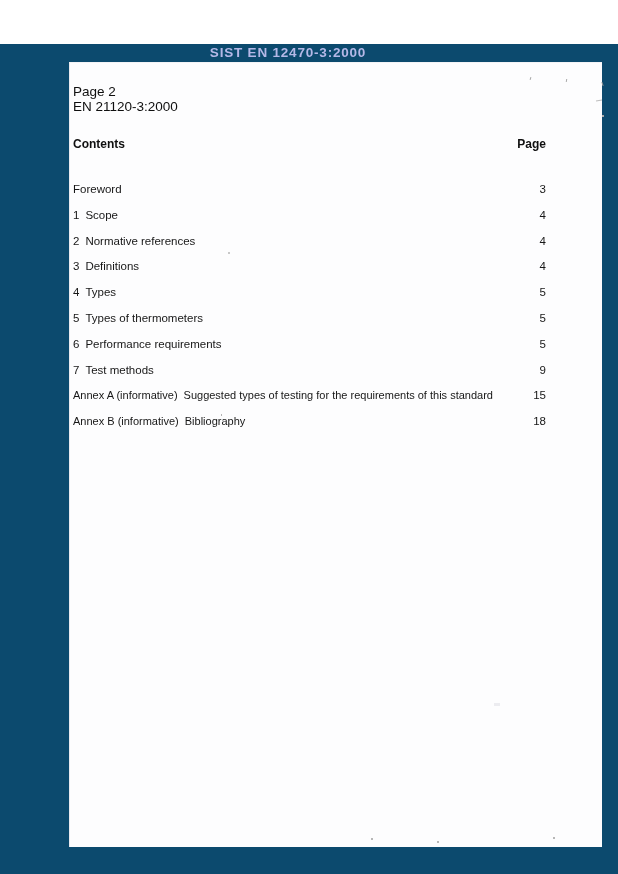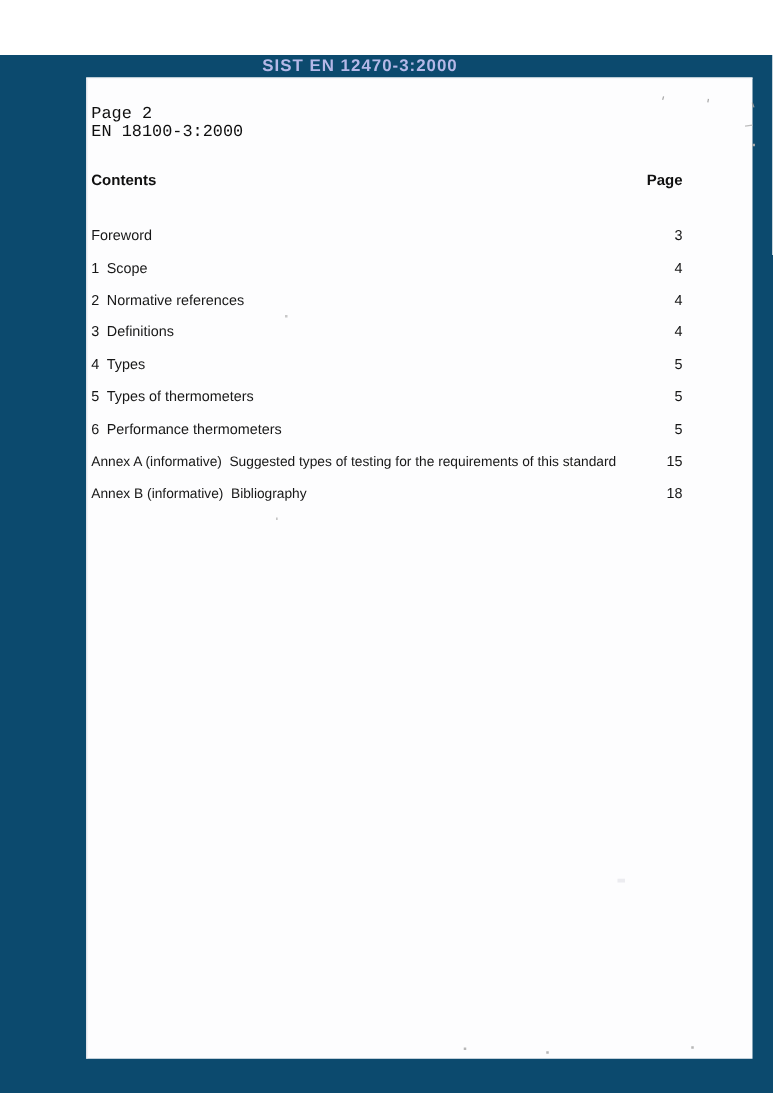--- a/index.html
+++ b/index.html
@@ -13,21 +13,21 @@
     transform:translateX(-21px);
     font-weight:bold;font-size:13.5px;letter-spacing:0.8px;color:#b5b8e7;
   }
   
   .page{
     position:absolute;left:69px;top:18px;width:533px;height:785px;
     background:#fdfdfe;border-left:1px solid #e9e9ee;border-top:1px solid #f3f3f6;
     box-sizing:border-box;padding:21px 56px 0 3px;
   }
   .page-head{
-    font-family:Liberation Mono, monospace;font-size:13.5px;line-height:15px;color:#0f0f0f;
+    font-family:Liberation Sans, sans-serif;font-size:13.5px;line-height:15px;color:#0f0f0f;
   }
   .contents-row{
     display:flex;justify-content:space-between;align-items:flex-start;
     margin-top:23px;font-weight:bold;font-size:12px;color:#101010;
   }
   .toc{margin-top:32px;}
   .toc-row{
     display:flex;justify-content:space-between;align-items:flex-start;
     font-size:11.5px;line-height:12px;color:#171717;margin-bottom:13.8px;
   }
@@ -54,21 +54,21 @@
 <body>
 
 <div class="canvas">
 
   <div class="scan-header" style="color: rgb(181, 184, 231);">SIST EN 12470-3:2000</div>
 
   <div class="page">
 
     <div class="page-head">
       <div>Page 2</div>
-      <div>EN 18100-3:2000</div>
+      <div>EN 21120-3:2000</div>
     </div>
 
     <div class="contents-row">
       <span>Contents</span>
       <span>Page</span>
     </div>
 
     <div class="toc">
       <div class="toc-row">
           <div class="cell-left"><span class="num"></span><span class="label">Foreword</span></div>
@@ -88,22 +88,26 @@
         </div>
         <div class="toc-row">
           <div class="cell-left"><span class="num">4</span><span class="label">Types</span></div>
           <div class="cell-page">5</div>
         </div>
         <div class="toc-row">
           <div class="cell-left"><span class="num">5</span><span class="label">Types of thermometers</span></div>
           <div class="cell-page">5</div>
         </div>
         <div class="toc-row">
-          <div class="cell-left"><span class="num">6</span><span class="label">Performance thermometers</span></div>
+          <div class="cell-left"><span class="num">6</span><span class="label">Performance requirements</span></div>
           <div class="cell-page">5</div>
+        </div>
+        <div class="toc-row">
+          <div class="cell-left"><span class="num">7</span><span class="label">Test methods</span></div>
+          <div class="cell-page">9</div>
         </div>
         <div class="toc-row annex">
           <div class="cell-left"><span class="num">Annex A (informative)</span><span class="label">Suggested types of testing for the requirements of this standard</span></div>
           <div class="cell-page">15</div>
         </div>
         <div class="toc-row annex">
           <div class="cell-left"><span class="num">Annex B (informative)</span><span class="label">Bibliography</span></div>
           <div class="cell-page">18</div>
         </div>
     </div>

